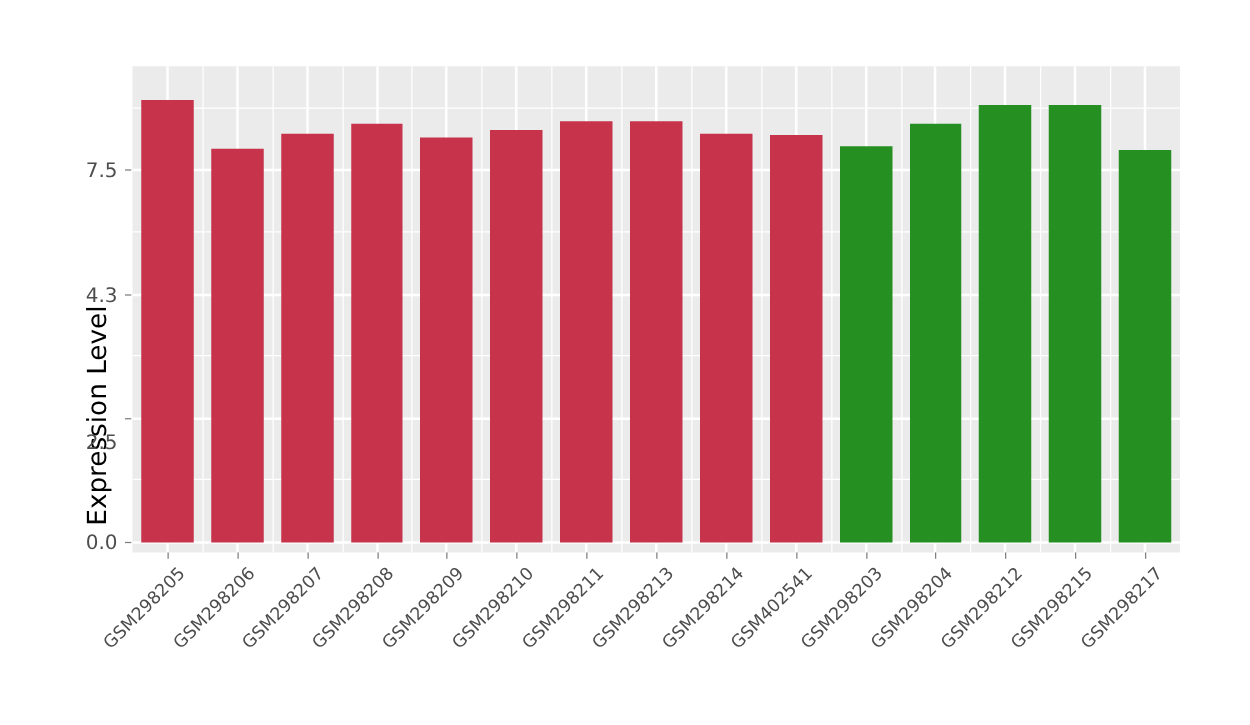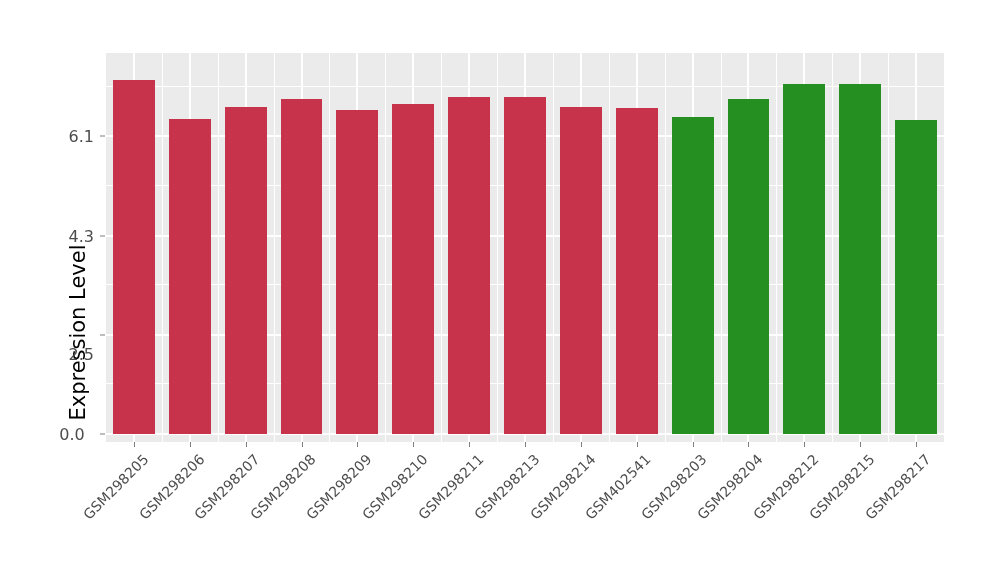--- a/index.html
+++ b/index.html
@@ -138,27 +138,27 @@
 </head>
 <body>
 
 <div id="chart-root">
 
   <div class="y-axis-title">
     <span class="y-axis-title-inner">Expression Level</span>
   </div>
 
   <div id="y-axis-area">
-      <div class="y-tick-label" style="top: 434px; right: 12px; text-align: center;">0.0</div>
+      <div class="y-tick-label" style="top: 434px; right: 12px;">0.0</div>
       <div class="y-tick-mark" style="top: 434px;"></div>
       <div class="y-tick-label" style="top: 354px; right: 12px;">2.5</div>
       <div class="y-tick-mark" style="top: 334.781px;"></div>
       <div class="y-tick-label" style="top: 235.562px; right: 12px;">4.3</div>
       <div class="y-tick-mark" style="top: 235.562px;"></div>
-      <div class="y-tick-label" style="top: 136.344px; right: 12px;">6.1</div>
+      <div class="y-tick-label" style="top: 136.344px; right: 12px;">7.5</div>
       <div class="y-tick-mark" style="top: 136.344px;"></div>
     </div>
 
   <div id="panel">
       <div class="grid-h minor" style="bottom: 57.6094px;"></div>
       <div class="grid-h minor" style="bottom: 156.828px;"></div>
       <div class="grid-h minor" style="bottom: 256.047px;"></div>
       <div class="grid-h minor" style="bottom: 355.266px;"></div>
       <div class="grid-h major" style="bottom: 7px;"></div>
       <div class="grid-h major" style="bottom: 106.219px;"></div>

